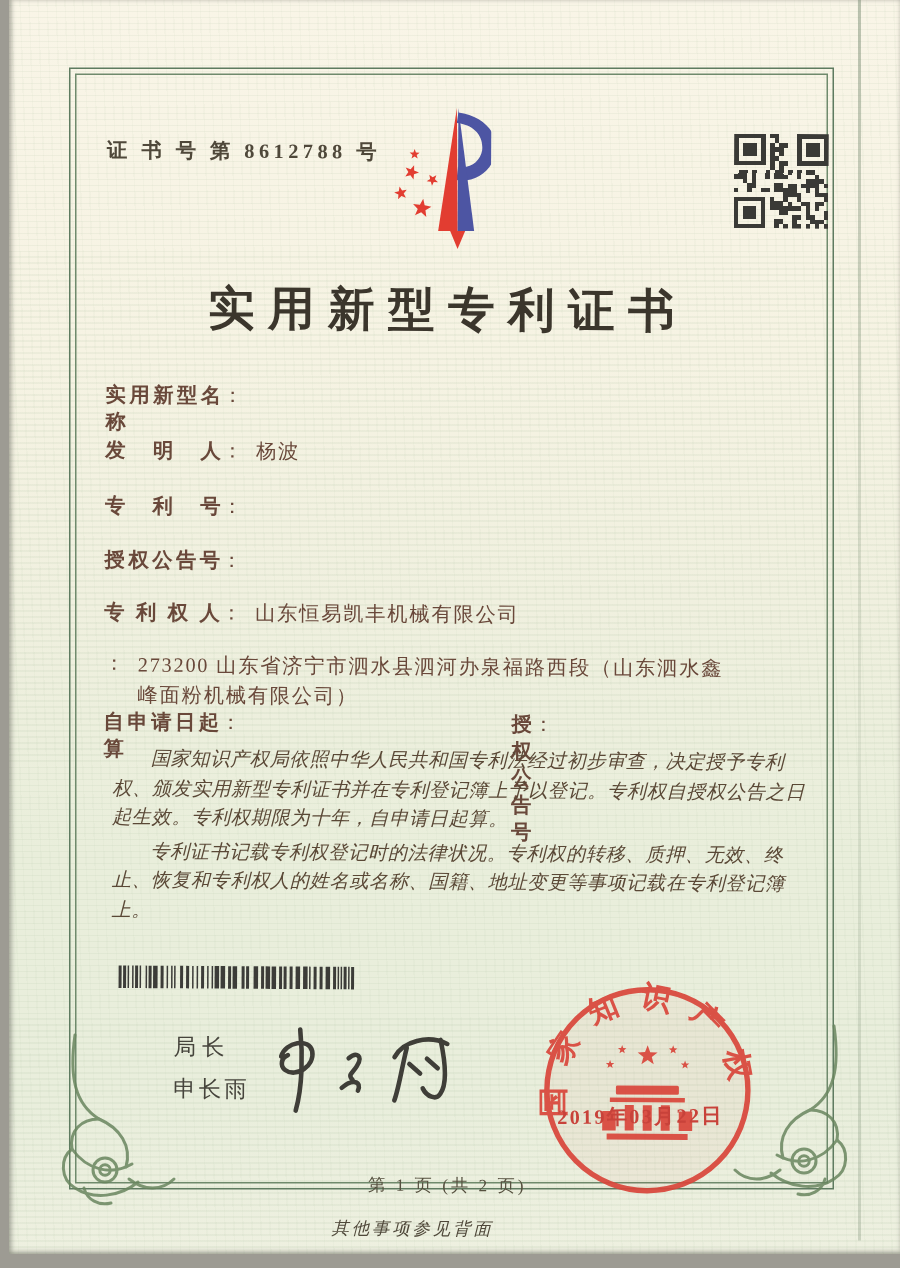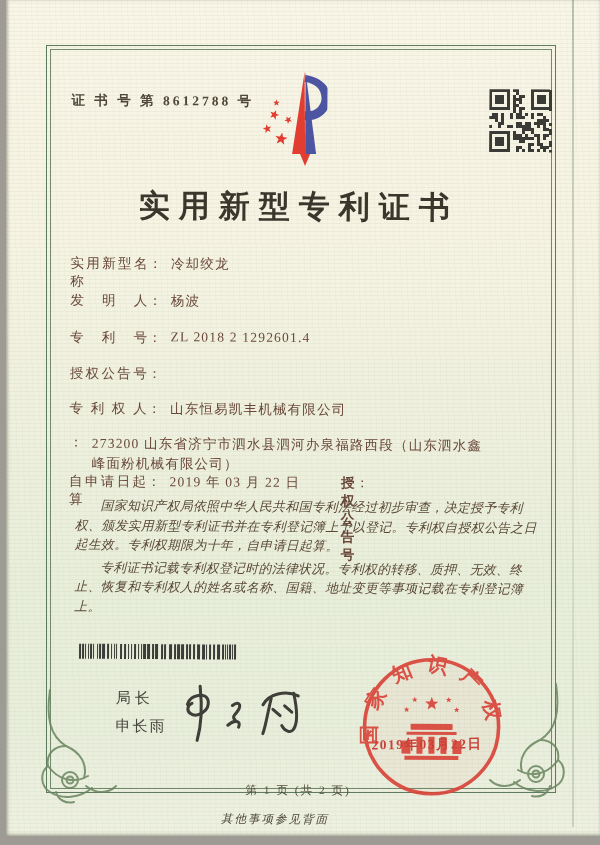--- a/index.html
+++ b/index.html
@@ -33,21 +33,21 @@
     position:absolute;left:64px;top:93px;
     font-size:13.5px;letter-spacing:3px;color:#4f483a;font-weight:600;
   }
   .logo{position:absolute;left:248px;top:70px;width:72px;height:98px;}
   .qr{position:absolute;left:482px;top:88px;width:63px;height:63px;}
   .title{
     position:absolute;left:0;right:10px;top:186px;text-align:center;
     font-size:31px;font-weight:600;letter-spacing:9px;color:#3b362c;
   }
   .row{position:absolute;left:64px;font-size:13.5px;color:#69483a;display:flex;letter-spacing:1px;}
-  .row .lab{width:78px;text-align:justify;text-align-last:justify;flex:none;}
+  .row .lab{width:78px;text-align:justify;text-align-last:justify;flex:none;font-weight:bold;}
   .row .colon{flex:none;margin-right:8px;}
   .row .val{letter-spacing:1.2px;}
   .row .val.wrapval{width:392px;line-height:20px;}
   .grant2{position:absolute;left:272px;top:0;display:flex;}
   .grant2 .lab2{letter-spacing:1px;font-weight:bold;}
   .paras{
     position:absolute;left:70px;top:498px;width:462px;
     font-size:12.8px;line-height:19.5px;color:#5a4836;font-style:italic;letter-spacing:.4px;
   }
   .paras p{margin:0 0 3px 0;text-indent:2em;}
@@ -345,50 +345,47 @@
           <rect x="18" y="20" width="1" height="1"></rect>
           <rect x="20" y="20" width="1" height="1"></rect>
         </g>
     </svg>
 
     <div class="title">实用新型专利证书</div>
 
     <div class="row" style="top:256px">
       <span class="lab">实用新型名称</span>
         <span class="colon">：</span>
-      <span class="val">冷却绞龙</span>
     </div>
     <div class="row" style="top:293px">
       <span class="lab">发明人</span>
         <span class="colon">：</span>
       <span class="val">杨波</span>
     </div>
     <div class="row" style="top:330px">
       <span class="lab">专利号</span>
         <span class="colon">：</span>
-      <span class="val">ZL 2018 2 1292601.4</span>
     </div>
     <div class="row" style="top:366px">
       <span class="lab">授权公告号</span>
         <span class="colon">：</span>
     </div>
     <div class="row" style="top:401px">
       <span class="lab">专利权人</span>
         <span class="colon">：</span>
       <span class="val">山东恒易凯丰机械有限公司</span>
     </div>
     <div class="row" style="top:435px">
         <span class="colon">：</span>
       <span class="val wrapval">273200 山东省济宁市泗水县泗河办泉福路西段（山东泗水鑫峰面粉机械有限公司）</span>
     </div>
 
     <div class="row" style="top:474px">
       <span class="lab">自申请日起算</span>
         <span class="colon">：</span>
-      <span class="val">2019 年 03 月 22 日</span>
       <span class="grant2">
         <span class="lab2">授权公告号</span>
           <span class="colon">：</span>
       </span>
     </div>
 
     <div class="paras">
       <p>国家知识产权局依照中华人民共和国专利法经过初步审查，决定授予专利权、颁发实用新型专利证书并在专利登记簿上予以登记。专利权自授权公告之日起生效。专利权期限为十年，自申请日起算。</p>
       <p>专利证书记载专利权登记时的法律状况。专利权的转移、质押、无效、终止、恢复和专利权人的姓名或名称、国籍、地址变更等事项记载在专利登记簿上。</p>
     </div>

